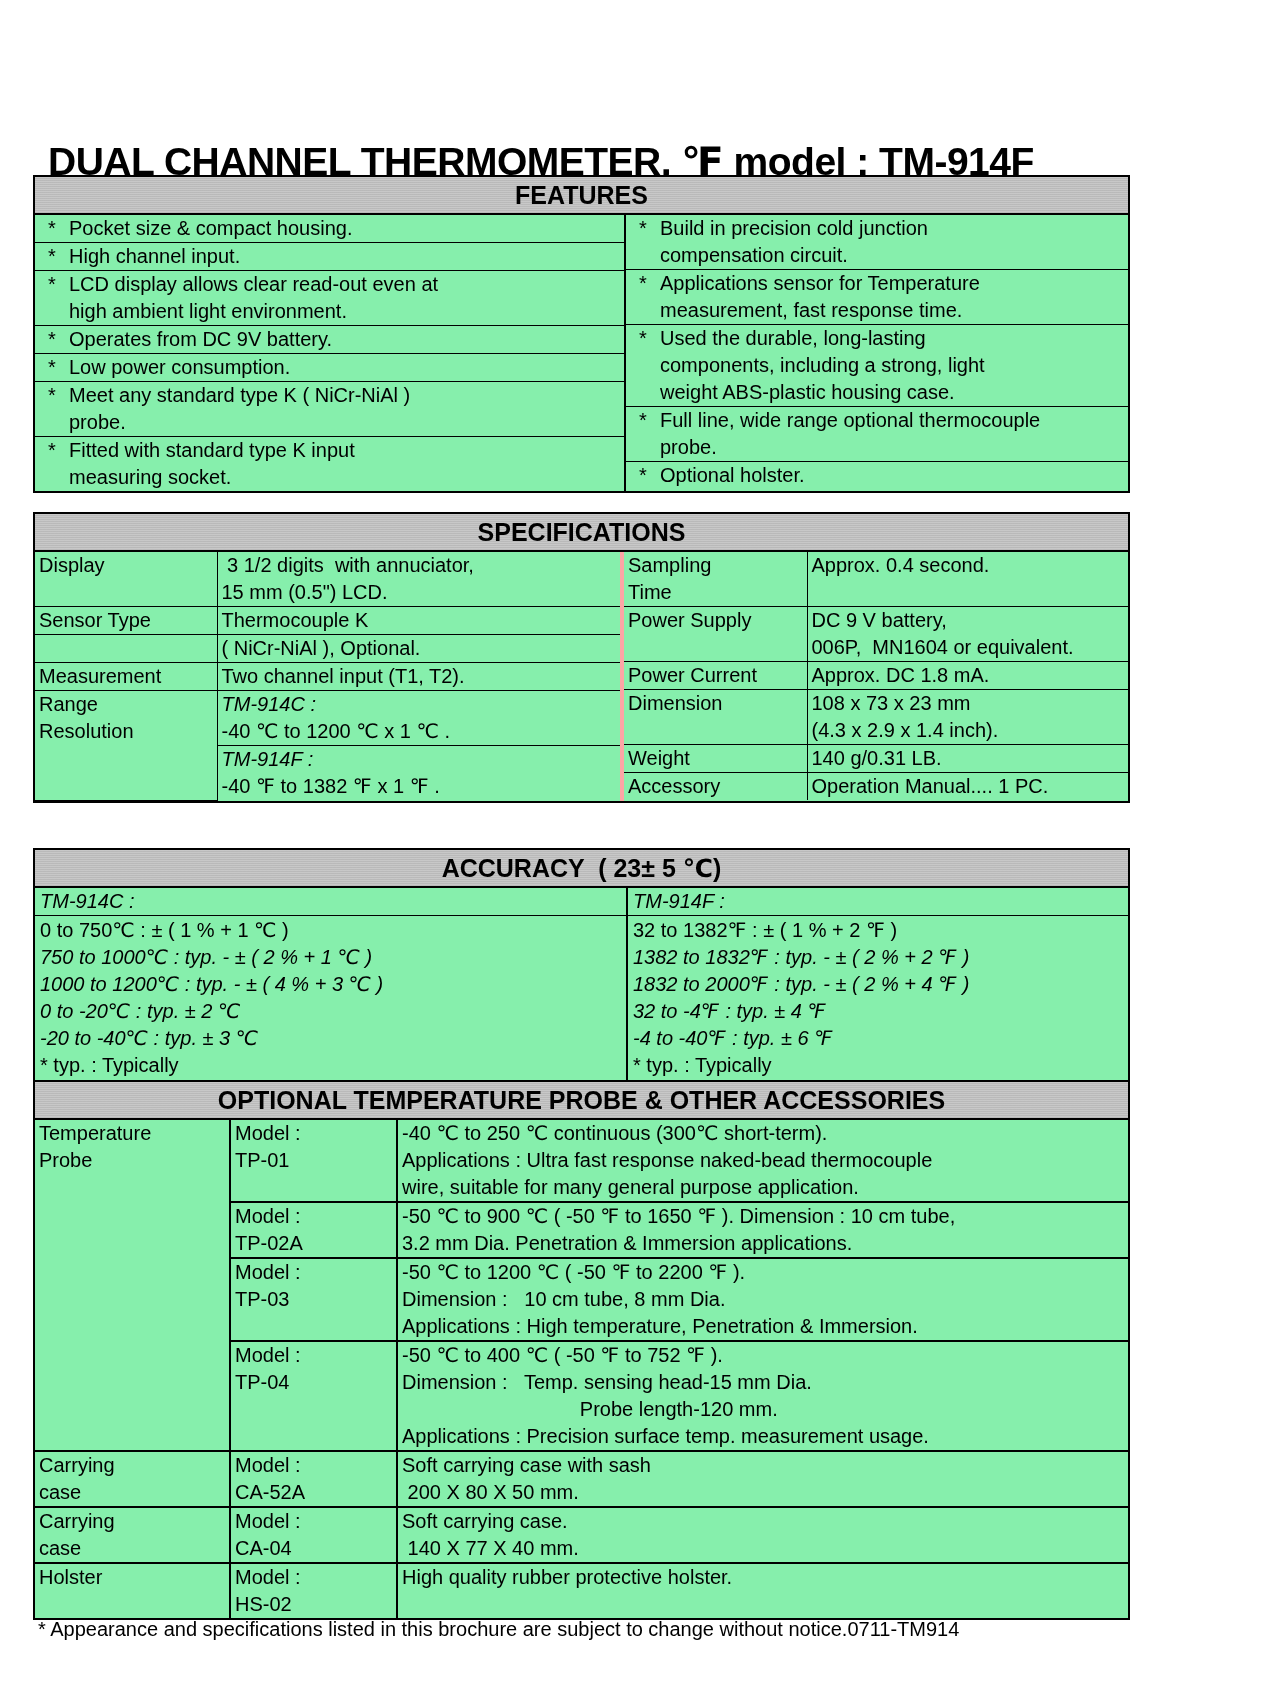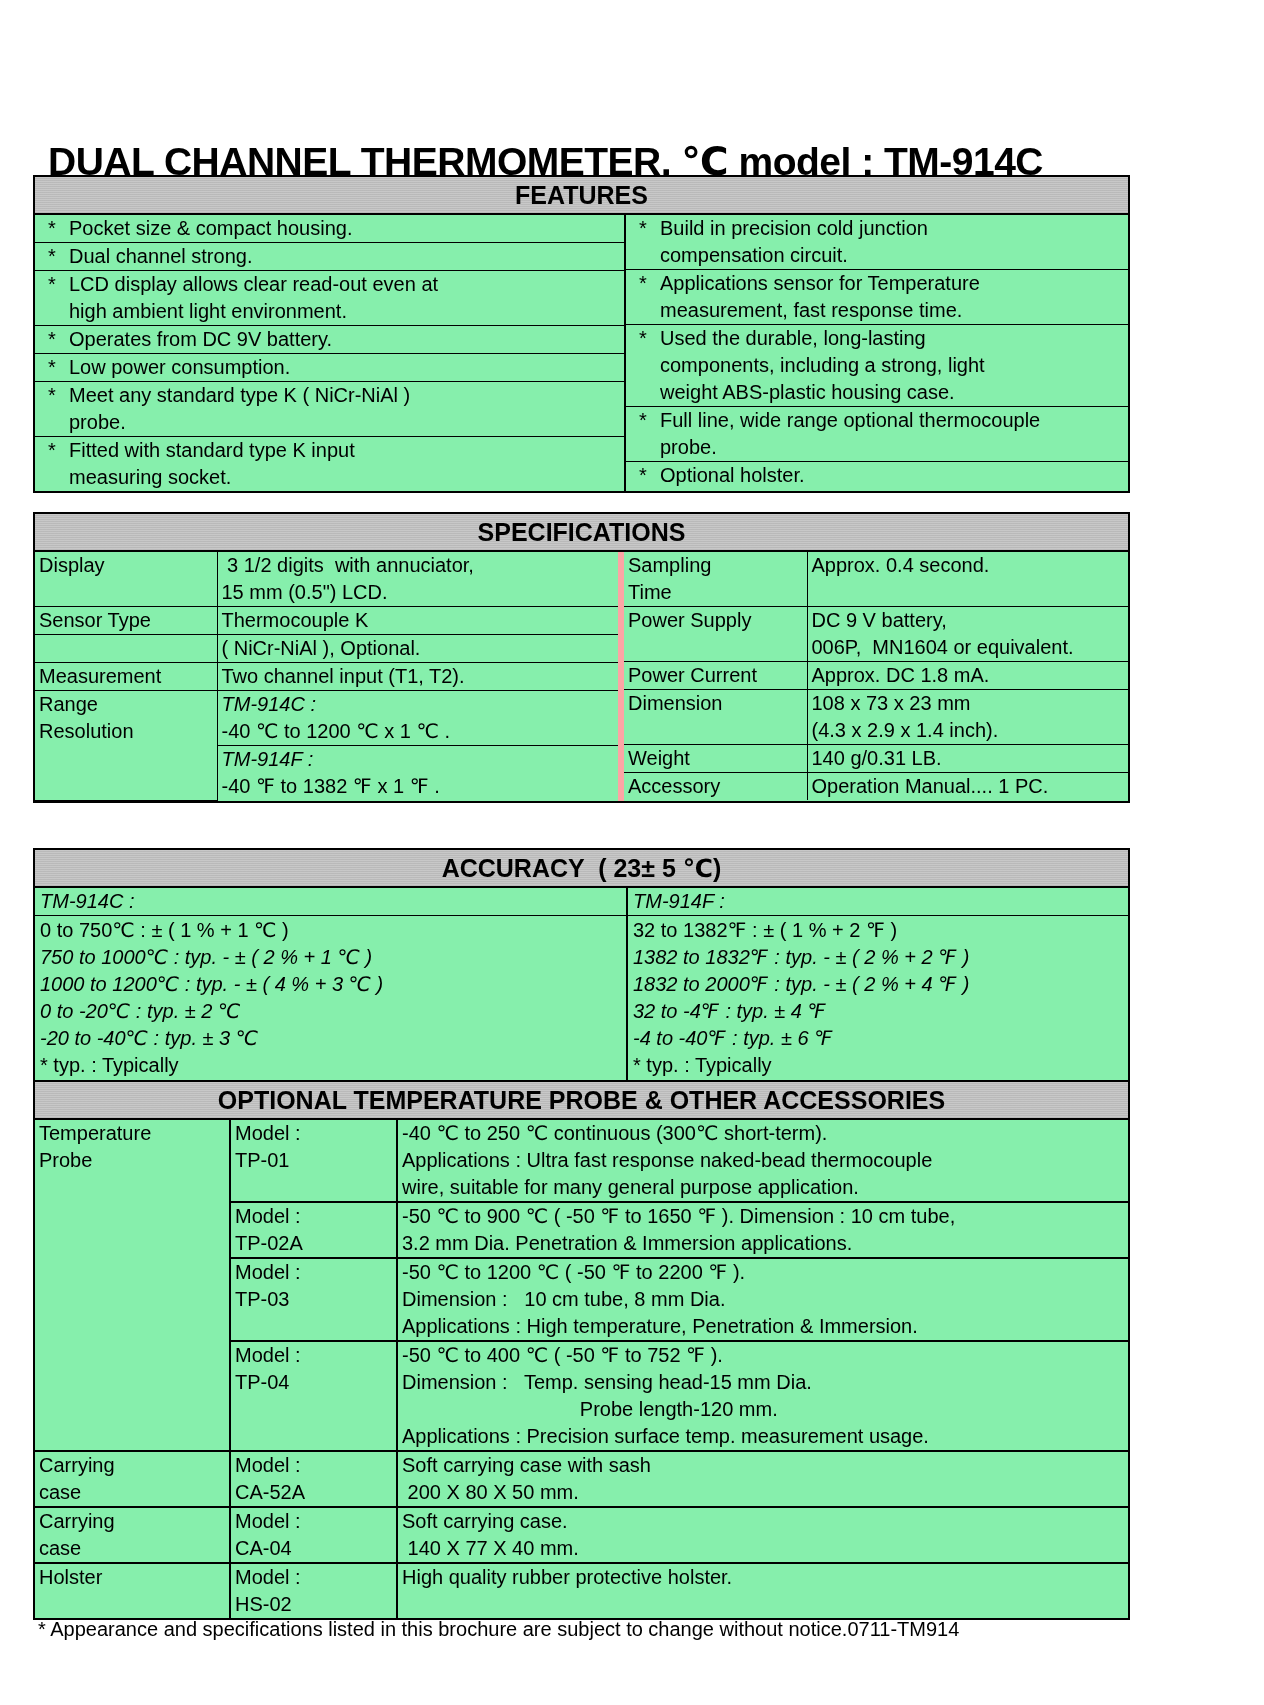--- a/index.html
+++ b/index.html
@@ -26,21 +26,21 @@
   .fcol-right{flex:1;}
   .frow{display:flex;border-bottom:1px solid #000;}
   .frow:last-child{border-bottom:none;}
   .fstar{width:34px;flex:none;text-align:center;line-height:27px;}
   .ftext{line-height:27px;white-space:pre-wrap;}
 
   
   .specs{top:512px;}
   .scols{display:flex;align-items:stretch;}
   .shalf{box-sizing:border-box;}
-  .shalf-left{width:589px;border-right:6px solid #fca5a5;}
+  .shalf-left{width:589px;border-right:4px solid #fca5a5;}
   .shalf-right{flex:1;}
   table.spec{border-collapse:collapse;width:100%;table-layout:fixed;}
   table.spec td{border:1px solid #000;vertical-align:top;padding:0 3px 0 4px;line-height:27px;}
   table.spec td div{white-space:pre-wrap;}
   table.spec tr:first-child td{border-top:none;}
   table.spec tr:last-child td{border-bottom:none;}
   table.spec td:first-child{border-left:none;}
   table.spec td:last-child{border-right:none;}
 
   
@@ -65,35 +65,34 @@
   td.cat-mid{vertical-align:middle;}
 
   
   .footer{position:absolute;left:38px;top:1616px;width:1097px;display:flex;line-height:27px;}
   .footer-code{margin-right:26px;}
 </style>
 </head>
 <body>
 
 <div class="title">
-  <div>DUAL CHANNEL THERMOMETER, ℃ model : TM-914C</div>
   <div>DUAL CHANNEL THERMOMETER, ℉ model : TM-914F</div>
 </div>
 
 <div class="tbl features">
   <div class="tbl-header">FEATURES</div>
   <div class="fcols">
     <div class="fcol fcol-left">
       <div class="frow">
           <span class="fstar">*</span>
           <div class="ftext">Pocket size &amp; compact housing.</div>
         </div>
       <div class="frow">
           <span class="fstar">*</span>
-          <div class="ftext">Dual channel strong.</div>
+          <div class="ftext">High channel input.</div>
         </div>
       <div class="frow">
           <span class="fstar">*</span>
           <div class="ftext">LCD display allows clear read-out even at
 high ambient light environment.</div>
         </div>
       <div class="frow">
           <span class="fstar">*</span>
           <div class="ftext">Operates from DC 9V battery.</div>
         </div>

